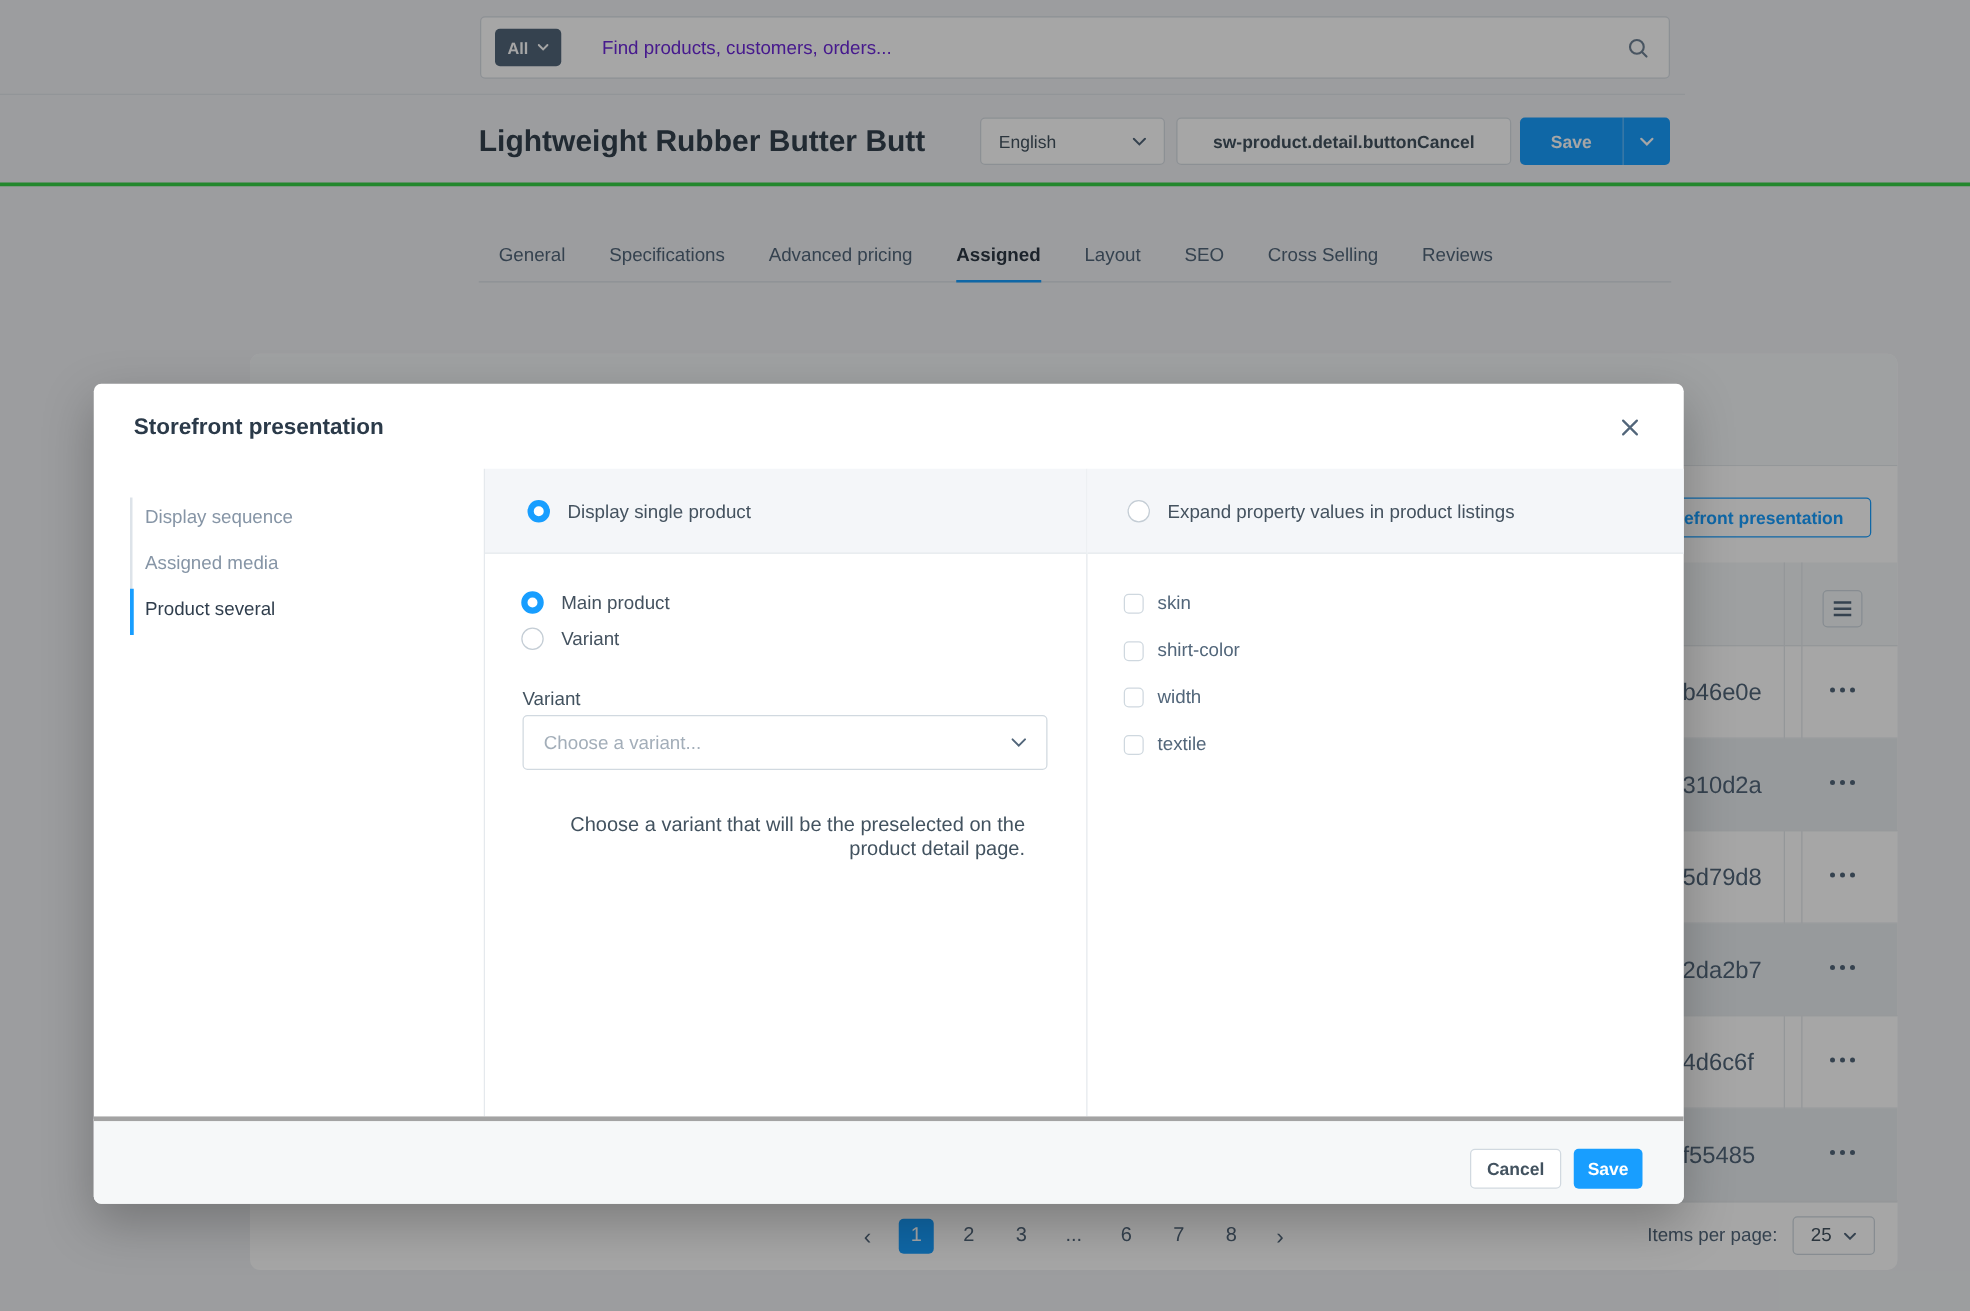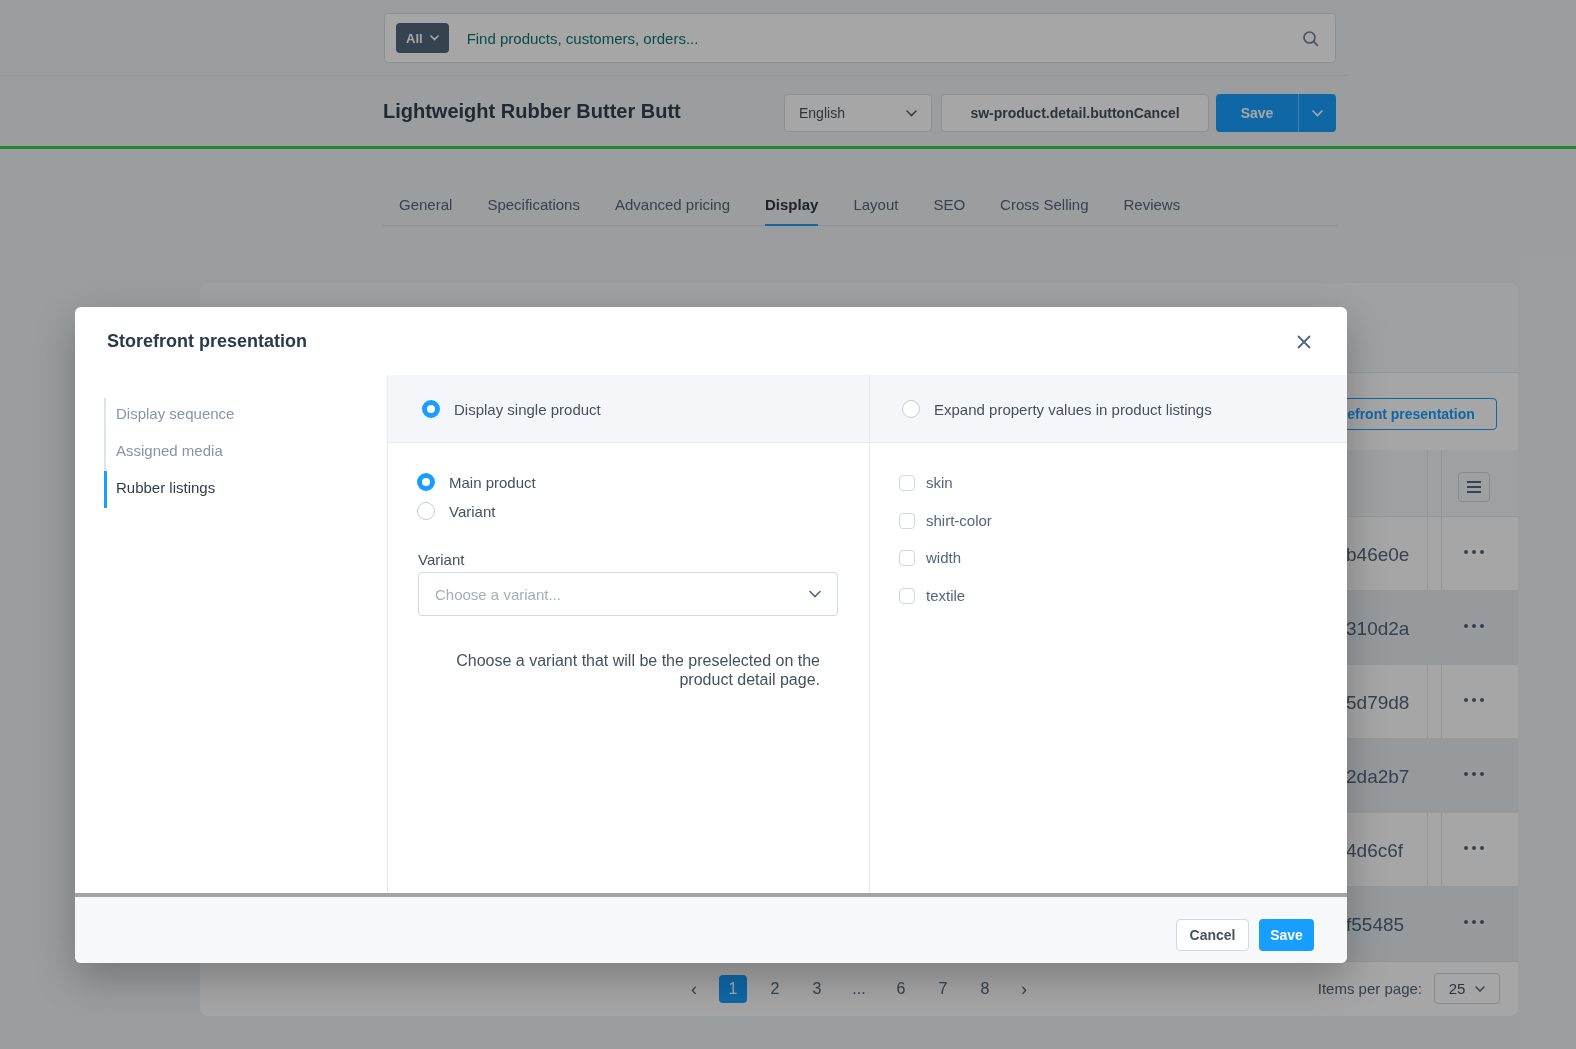--- a/index.html
+++ b/index.html
@@ -5,25 +5,25 @@
   * { margin:0; padding:0; box-sizing:border-box; }
   html,body { background:#c9ced4; }
   body { font-family:"Liberation Sans", sans-serif; }
   .stage { position:relative; width:1576px; height:1049px; background:#f0f2f5; overflow:hidden; }
 
   
   .topbar { position:absolute; left:0; top:0; width:1348px; height:76px; background:#f0f2f5; border-bottom:1px solid #e0e5ea; }
   .searchbar { position:absolute; left:384px; top:13px; width:952px; height:50px; background:#fff; border:1px solid #d8dee4; border-radius:4px; display:flex; align-items:center; }
   .search-chip { margin-left:11px; height:30px; padding:0 10px; background:#52667a; border-radius:4px; color:#fff; font-size:13px; font-weight:700; display:flex; align-items:center; gap:7px; cursor:pointer; }
   .search-chip svg { display:block; }
-  .search-placeholder { margin-left:18px; color:#0f766e; font-size:15px; flex:1; }
+  .search-placeholder { margin-left:33px; color:#6d28d9; font-size:15px; flex:1; }
   .search-mag { margin-right:16px; color:#6f8295; display:flex; }
 
   .smartbar { position:absolute; left:0; top:76px; width:1576px; height:72px; background:#f0f2f5; }
-  .page-title { position:absolute; left:383px; top:24px; font-size:20px; font-weight:700; color:#33414e;text-align:center; }
+  .page-title { position:absolute; left:383px; top:24px; font-size:24px; font-weight:700; color:#33414e;text-align:center; }
   .lang-select { position:absolute; left:784px; top:18px; width:148px; height:38px; background:#fff; border:1px solid #d8dee4; border-radius:4px; display:flex; align-items:center; justify-content:space-between; padding:0 14px; color:#42525f; font-size:14px; cursor:pointer; }
   .cancel-btn { position:absolute; left:941px; top:18px; width:268px; height:38px; background:#fff; border:1px solid #d8dee4; border-radius:4px; color:#42525f; font-size:14px; font-weight:700; display:flex; align-items:center; justify-content:center; cursor:pointer; }
   .save-split { position:absolute; left:1216px; top:18px; width:120px; height:38px; background:#189eff; border-radius:4px; display:flex; color:#fff; cursor:pointer; }
   .save-main { flex:1; display:flex; align-items:center; justify-content:center; font-size:14px; font-weight:700; }
   .save-caret { width:38px; display:flex; align-items:center; justify-content:center; border-left:1px solid rgba(255,255,255,0.35); }
   .green-line { position:absolute; left:0; top:146px; width:1576px; height:3px; background:#37d046; }
 
   .tabs { position:absolute; left:383px; top:188px; width:954px; height:38px; border-bottom:1px solid #d8dde3; display:flex; gap:35px; padding-left:16px; }
   .tab { font-size:15px; color:#52667a; padding:8px 0 12px 0; cursor:pointer; }
   .tab.active { color:#2b3642; font-weight:700; border-bottom:2px solid #189eff; margin-bottom:-1px; }
@@ -125,21 +125,21 @@
           </svg>
       </span>
     </div>
   </div>
   <div class="green-line"></div>
 
   <div class="tabs">
     <div class="tab">General</div>
     <div class="tab">Specifications</div>
     <div class="tab">Advanced pricing</div>
-    <div class="tab active">Display</div>
+    <div class="tab active">Assigned</div>
     <div class="tab">Layout</div>
     <div class="tab">SEO</div>
     <div class="tab">Cross Selling</div>
     <div class="tab">Reviews</div>
   </div>
 
   <div class="card">
     <div class="card-top"></div>
     <div class="storefront-btn">
       <span>Storefront presentation</span>
@@ -236,21 +236,21 @@
 
     <div class="vline" style="left:312px"></div>
     <div class="vline" style="left:794px"></div>
     <div class="band band-mid"></div>
     <div class="band band-right"></div>
 
     <div class="side-rail"></div>
     <div class="side-rail-active"></div>
     <div class="side-item" style="top:98px">Display sequence</div>
     <div class="side-item" style="top:135px">Assigned media</div>
-    <div class="side-item active" style="top:172px">Rubber listings</div>
+    <div class="side-item active" style="top:172px">Product several</div>
 
     <div class="radio-row" style="left:347px; top:93px">
       <span class="radio on"></span>
       <span>Display single product</span>
     </div>
     <div class="radio-row" style="left:342px; top:166px">
       <span class="radio on"></span>
       <span>Main product</span>
     </div>
     <div class="radio-row" style="left:342px; top:195px">

